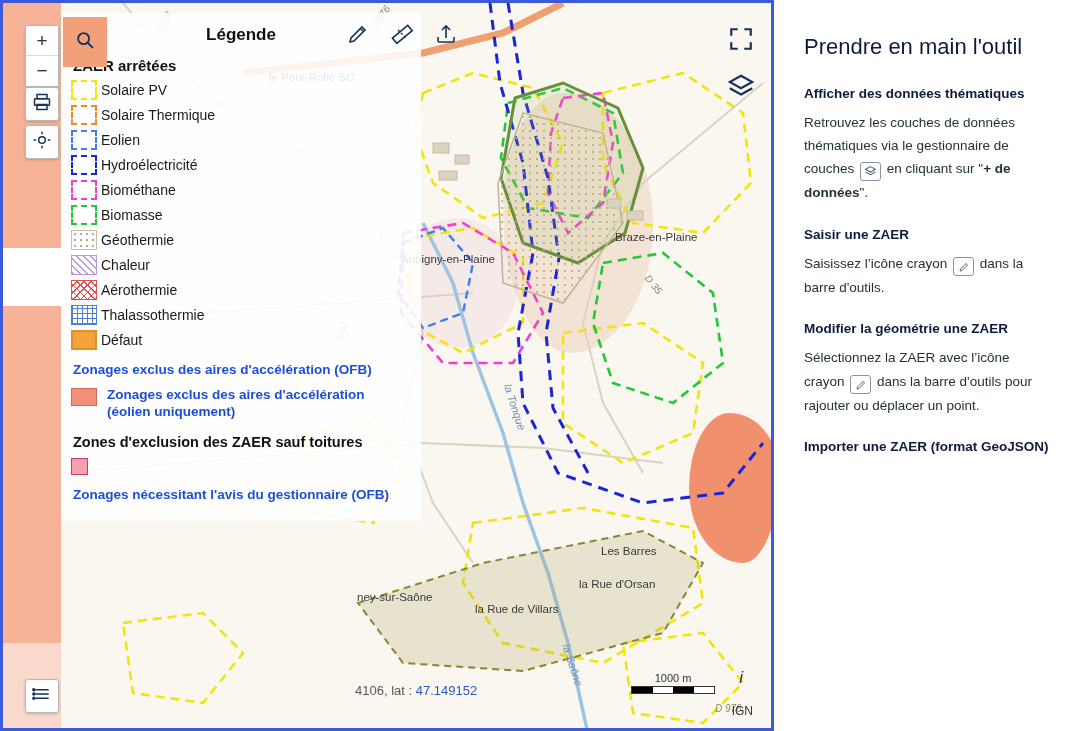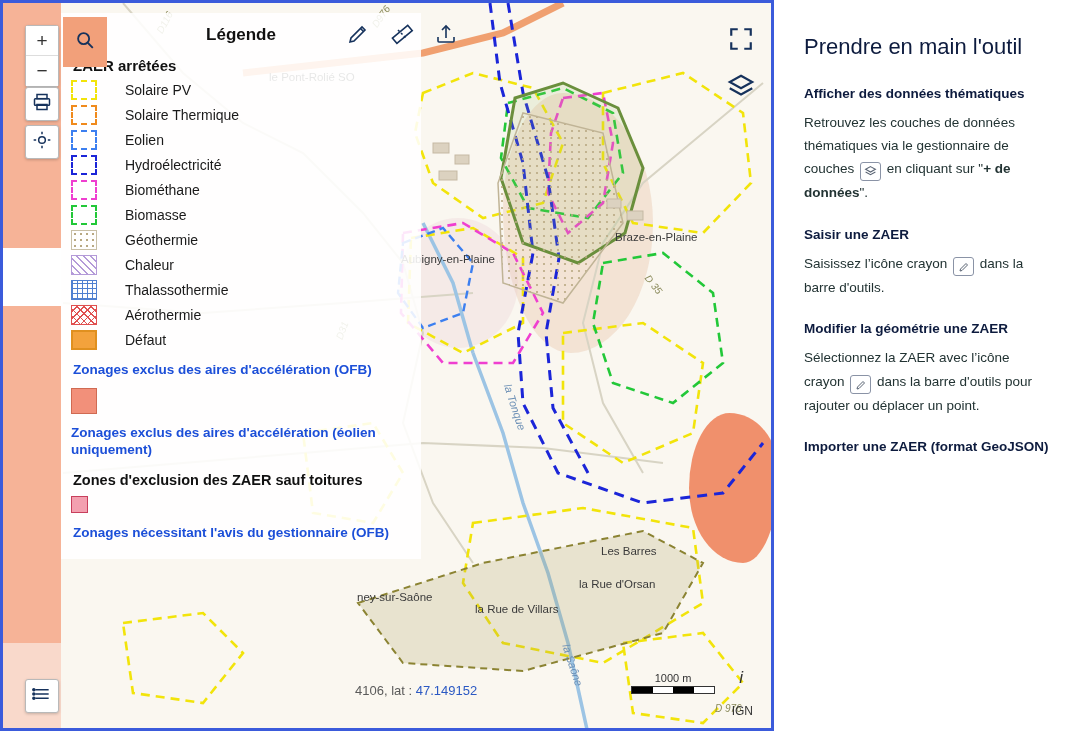--- a/index.html
+++ b/index.html
@@ -175,40 +175,40 @@
   }
   .legend-section-title {
     font-size: 15px;
     font-weight: 700;
     margin: 4px 0 6px 2px;
     color: #111;
   }
   .legend-row {
     display: flex;
     align-items: center;
-    gap: 28px;
+    gap: 4px;
     margin-bottom: 5px;
   }
   .swatch {
     width: 26px; height: 20px;
     flex: 0 0 26px;
     background: #fff;
   }
   .legend-label { font-size: 14px; color: #1a1a1a; }
 
   .legend-sub-title {
     color: #1c4fd8;
     font-weight: 700;
     font-size: 13.5px;
     line-height: 1.25;
     margin: 12px 0 7px 2px;
   }
   .legend-sub-title.black { color: #111; font-size: 14.5px; }
   .legend-row-wrap {
-    display: flex; align-items: flex-start; gap: 10px; margin-bottom: 4px; flex-direction: column;
+    display: flex; align-items: flex-start; gap: 10px; margin-bottom: 4px;
   }
   .legend-row-wrap .swatch { margin-top: 2px; }
   .legend-text-blue {
     color: #1c4fd8;
     font-weight: 700;
     font-size: 13.5px;
     line-height: 1.3;
   }
 
   
@@ -502,30 +502,30 @@
         <span class="swatch" style="border:1.5px solid #c9bfa6;background:
               radial-gradient(#b8a882 1px, transparent 1.2px) 0 0/6px 6px;"></span>
         <span class="legend-label">Géothermie</span>
       </div>
       <div class="legend-row">
         <span class="swatch" style="border:1.5px solid #b49ad8;background:
               repeating-linear-gradient(45deg,#b49ad8 0 1.5px,transparent 1.5px 5px);"></span>
         <span class="legend-label">Chaleur</span>
       </div>
       <div class="legend-row">
+        <span class="swatch" style="border:1.5px solid #e05050;background:
+              repeating-linear-gradient(45deg,#e05050 0 1.3px,transparent 1.3px 5px),
+              repeating-linear-gradient(-45deg,#e05050 0 1.3px,transparent 1.3px 5px);"></span>
+        <span class="legend-label">Aérothermie</span>
+      </div>
+      <div class="legend-row">
         <span class="swatch" style="border:1.5px solid #4f7fd0;background:
               repeating-linear-gradient(0deg,#4f7fd0 0 1.2px,transparent 1.2px 5px),
               repeating-linear-gradient(90deg,#4f7fd0 0 1.2px,transparent 1.2px 5px);"></span>
         <span class="legend-label">Thalassothermie</span>
-      </div>
-      <div class="legend-row">
-        <span class="swatch" style="border:1.5px solid #e05050;background:
-              repeating-linear-gradient(45deg,#e05050 0 1.3px,transparent 1.3px 5px),
-              repeating-linear-gradient(-45deg,#e05050 0 1.3px,transparent 1.3px 5px);"></span>
-        <span class="legend-label">Aérothermie</span>
       </div>
       <div class="legend-row">
         <span class="swatch" style="border:2px solid #e0901f;background:#f3a23c;"></span>
         <span class="legend-label">Défaut</span>
       </div>
 
       <div class="legend-sub-title">Zonages exclus des aires d'accélération (OFB)</div>
       <div class="legend-row-wrap">
         <span class="swatch" style="height:18px;background:#f2907a;border:1px solid #d06a52;"></span>
         <span class="legend-text-blue">Zonages exclus des aires d'accélération (éolien uniquement)</span>

